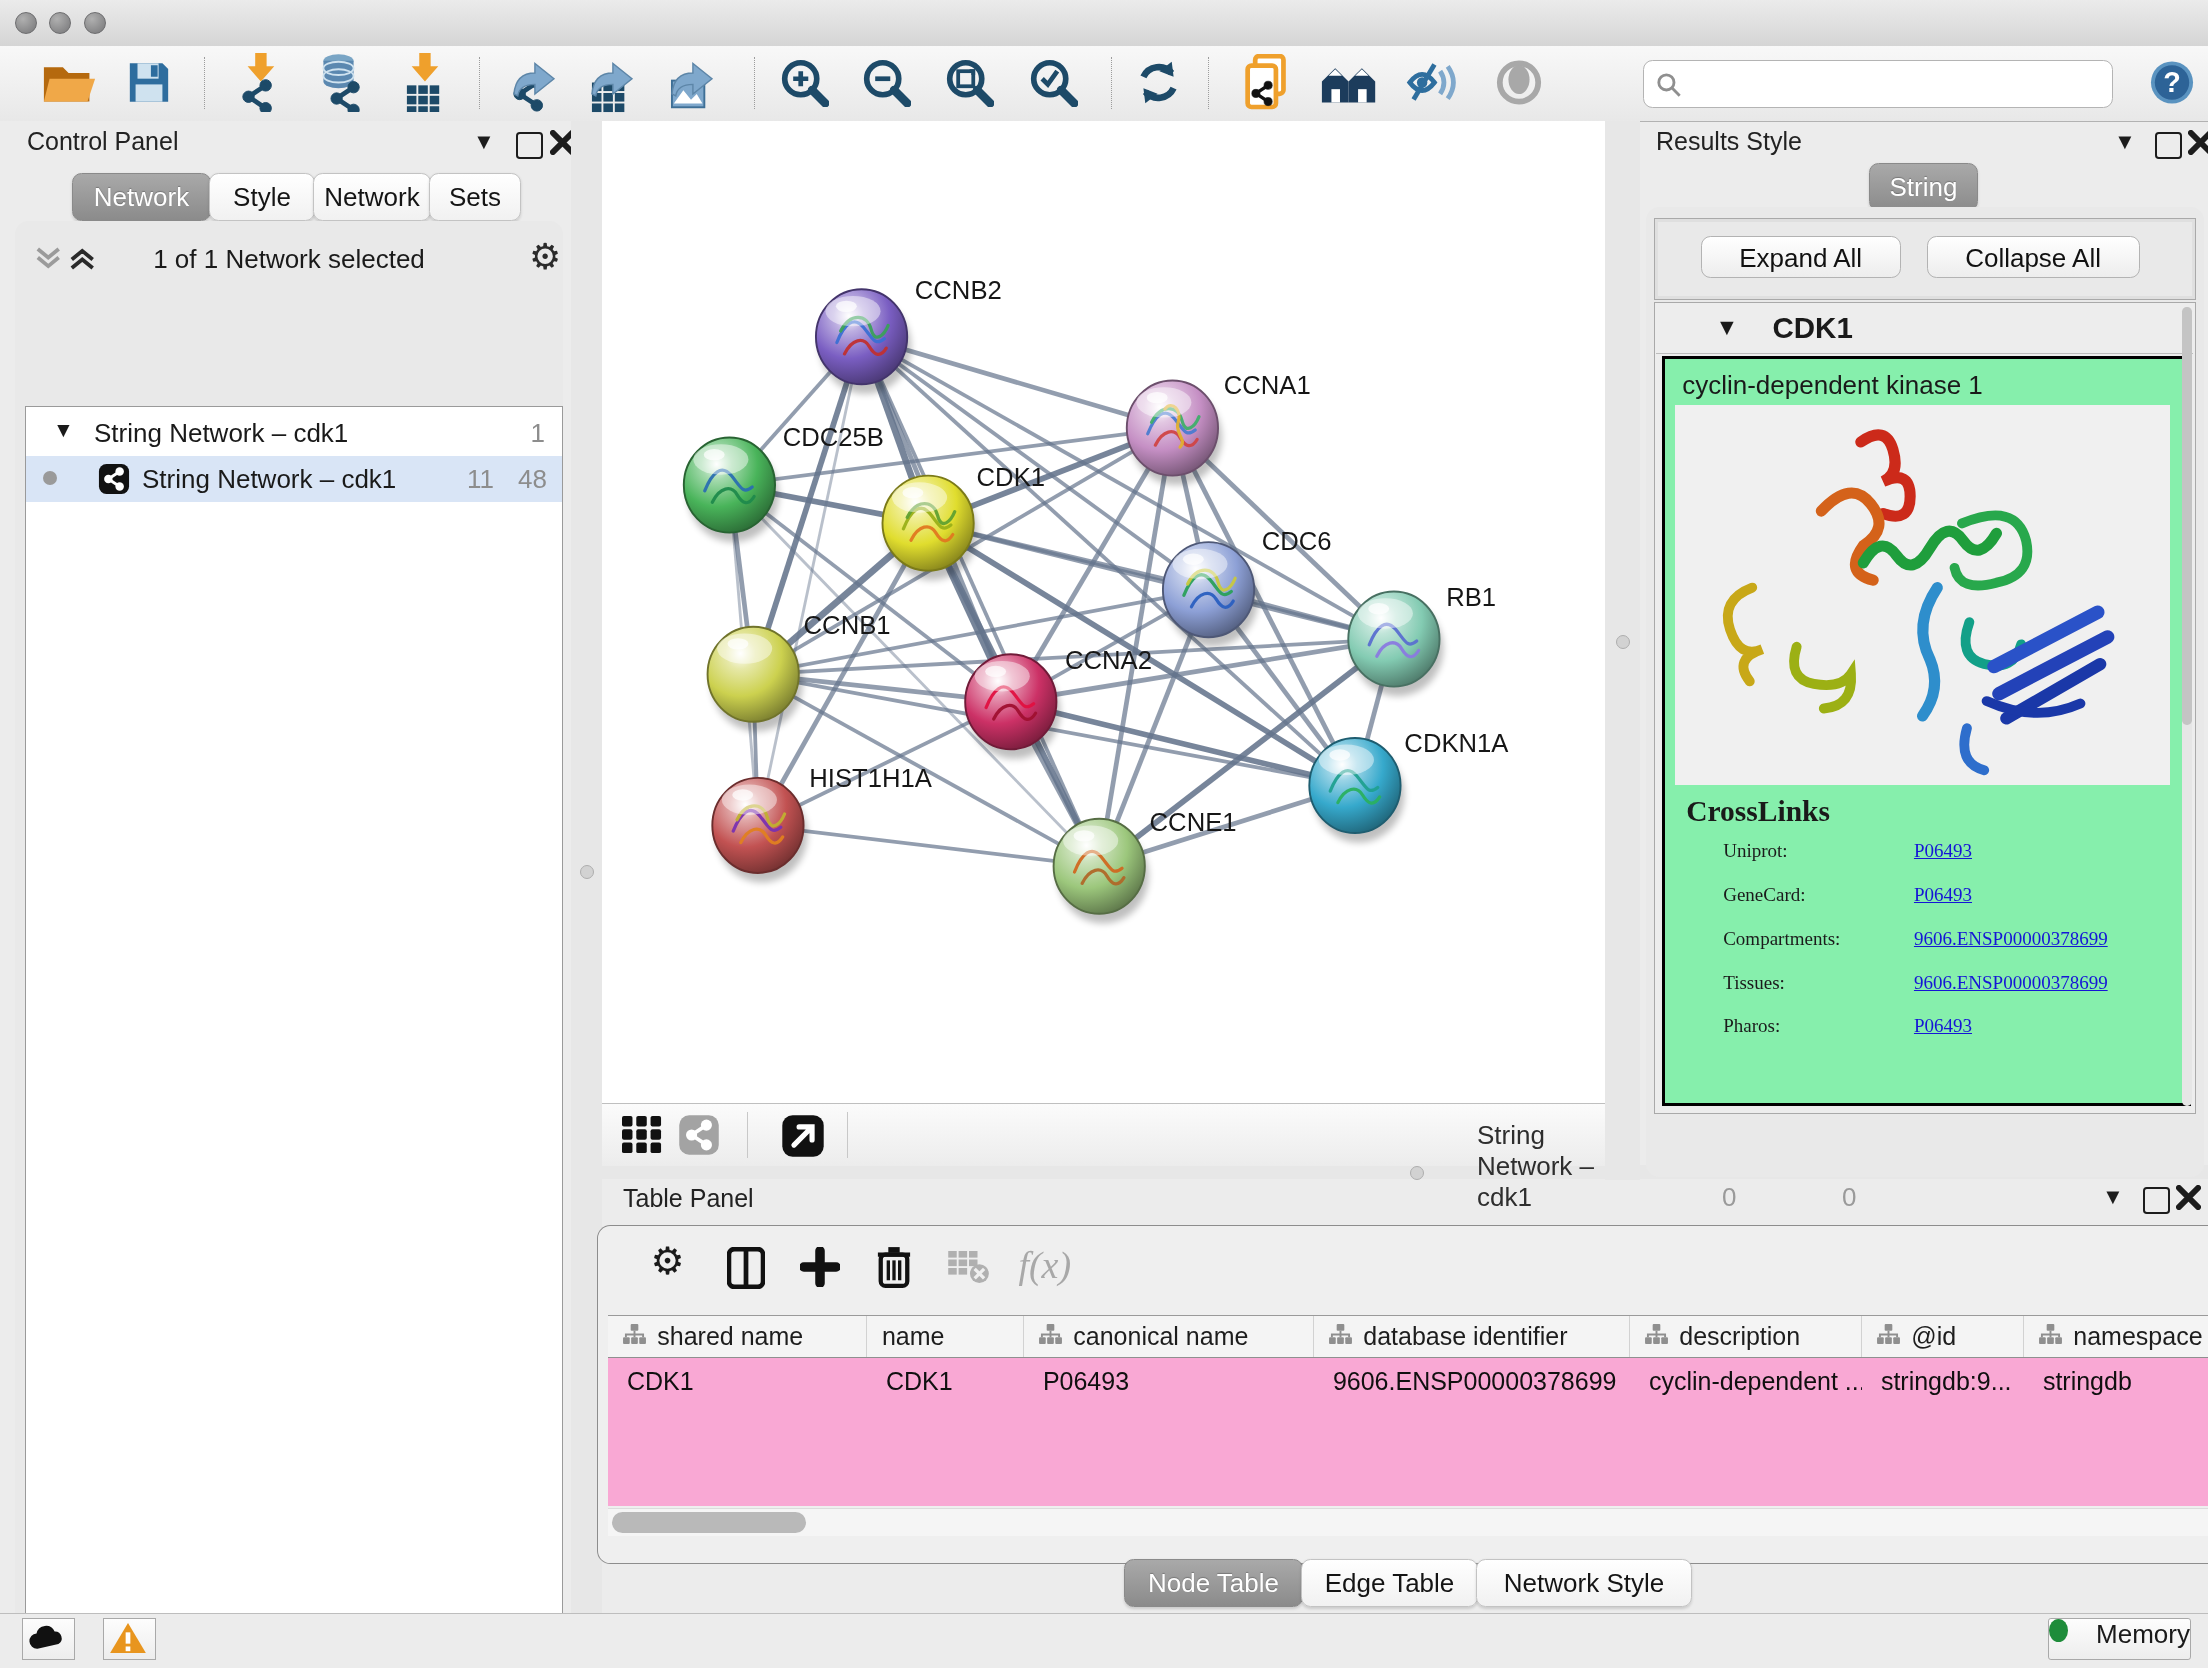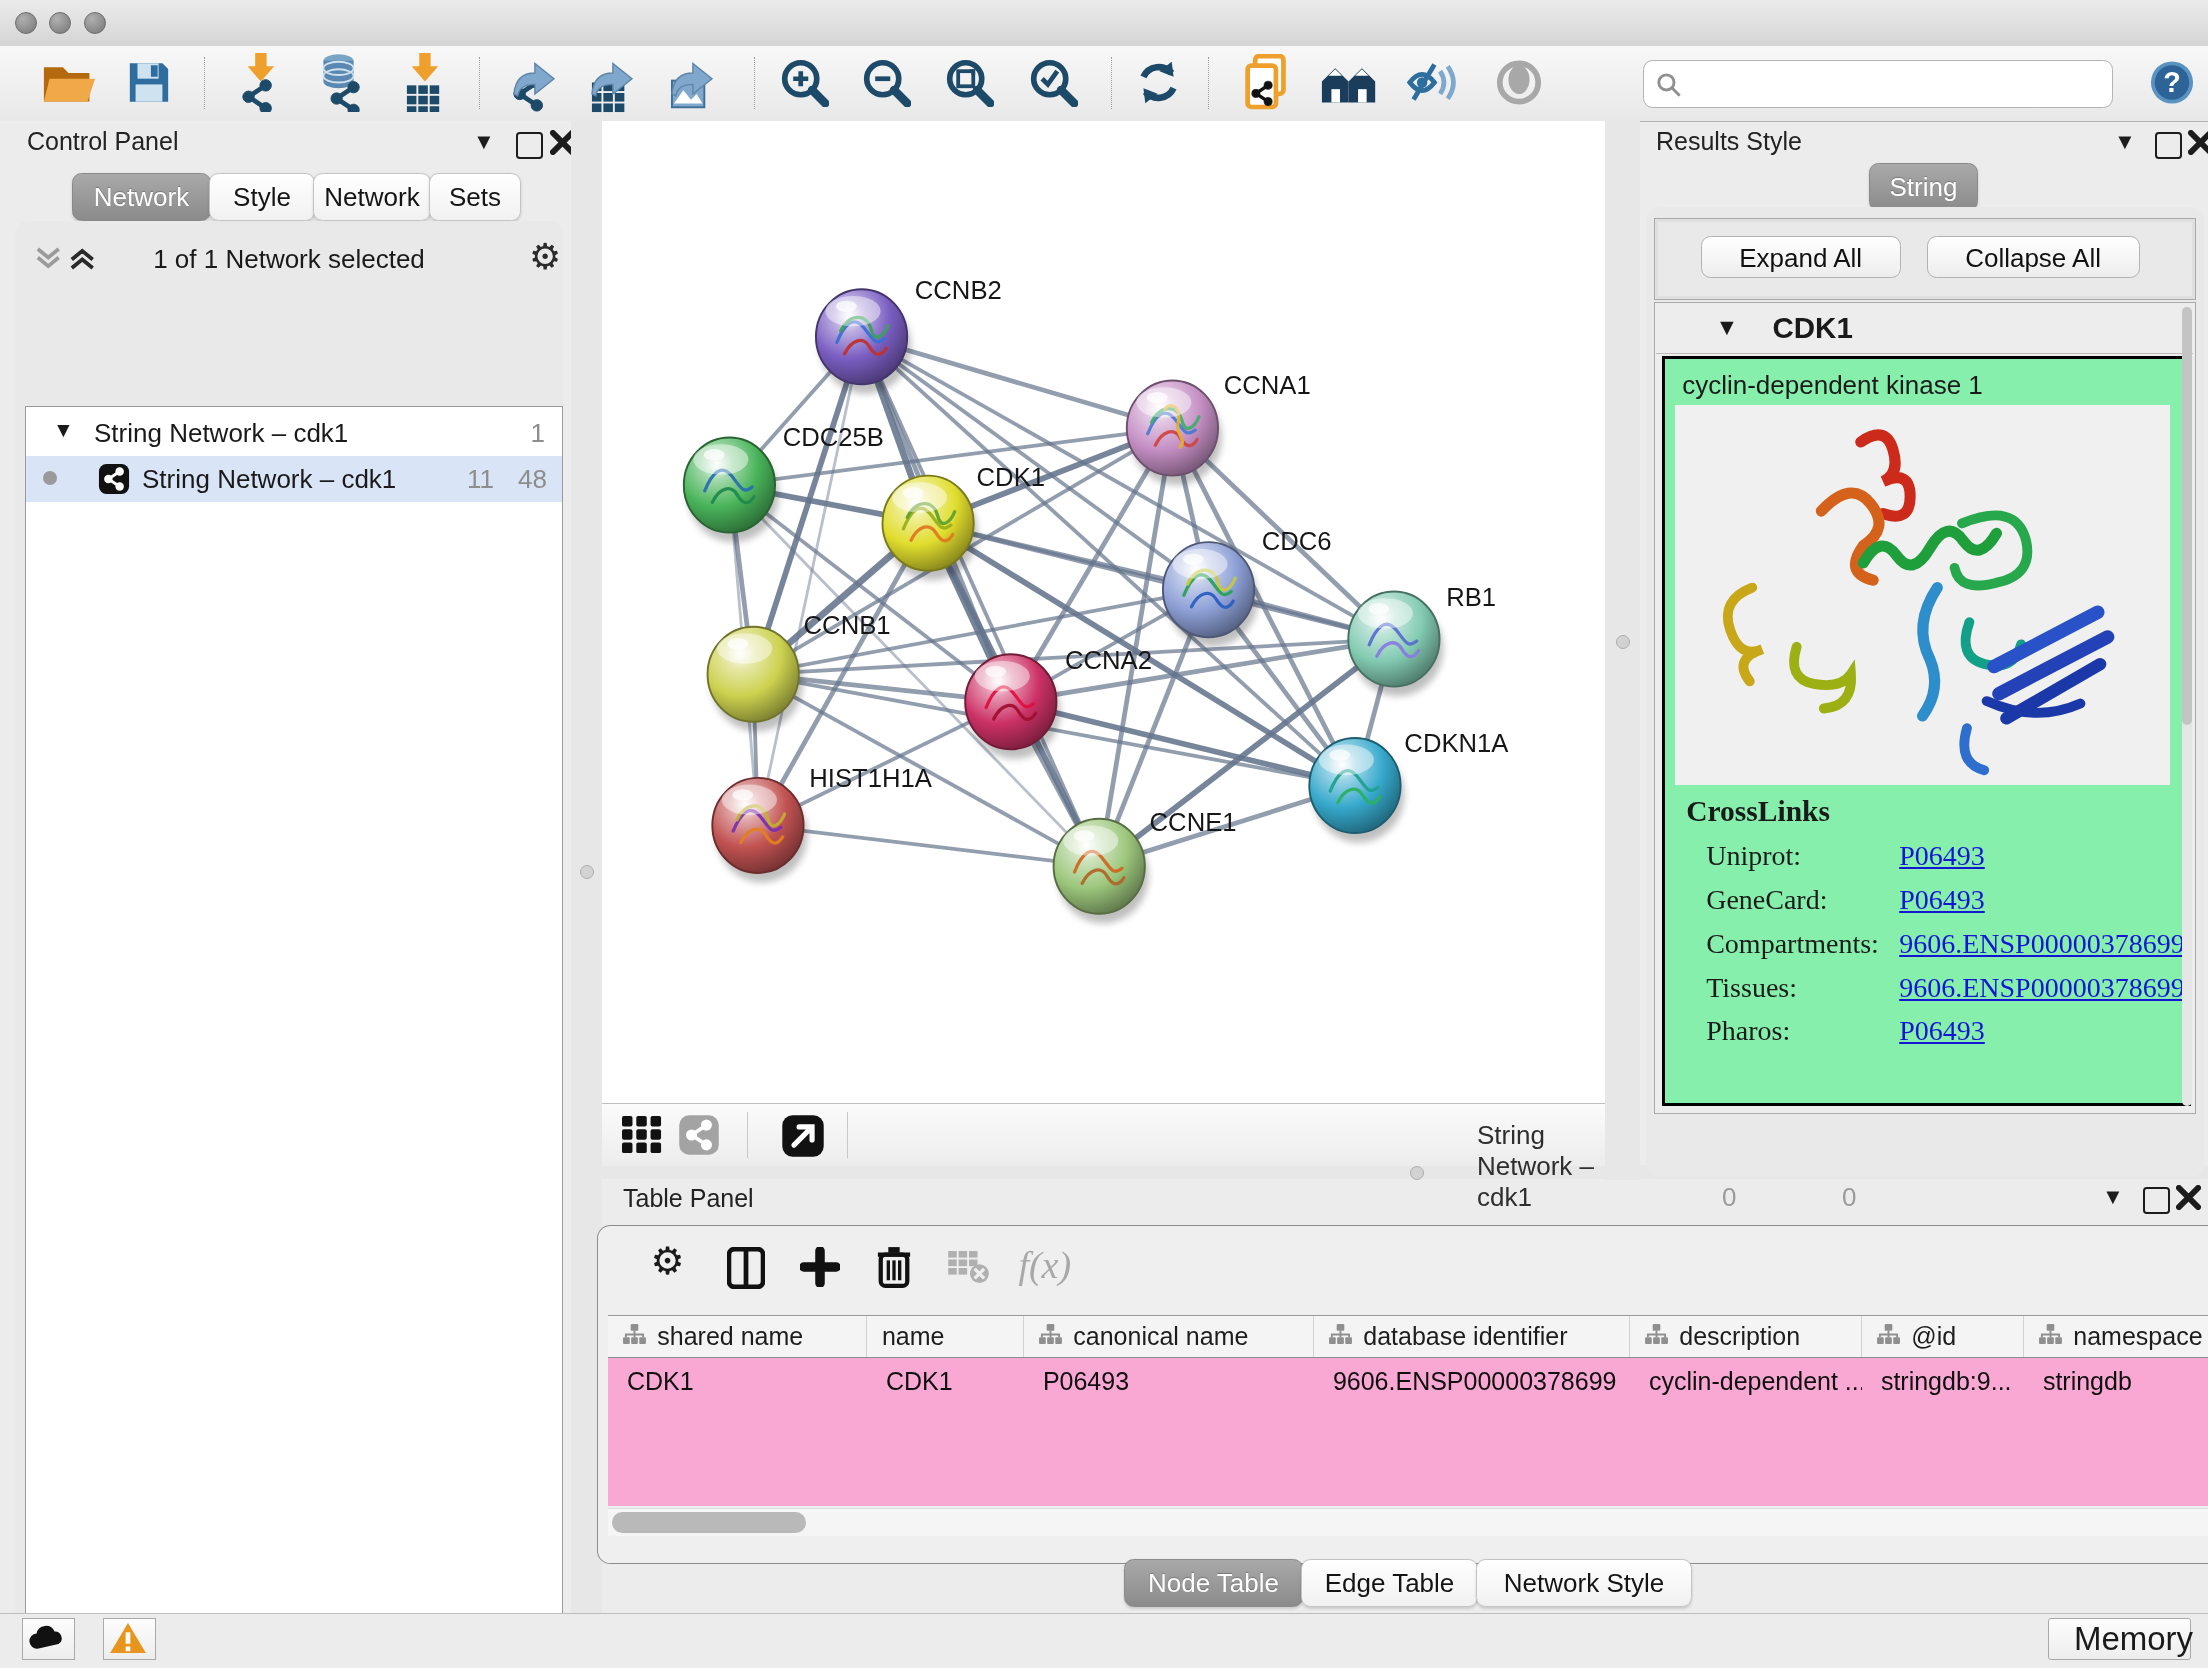--- a/index.html
+++ b/index.html
@@ -44,41 +44,41 @@
   .split-dot{width:12.4px;height:12.4px;border-radius:50%;background:#d2d2d2;border:1px solid #aeaeae}
   
   #results-panel{left:1641px;top:121px;width:568px;height:1059px}
   #rp-container{left:1646px;top:207px;width:558px;height:970px;background:#e9e9e9;border-radius:13.3px}
   #rp-box1{left:7.6px;top:11.4px;width:540px;height:80px;border:1px solid #a9a9a9;box-shadow:inset 0 0 0 2.9px #dfdfdf;background:#e9e9e9}
   #rp-box2{left:7.6px;top:95px;width:540px;height:810px;border:1px solid #a9a9a9;background:#ededed}
   #rp-gene-head{position:absolute;left:1.9px;top:1.9px;right:1.9px;height:48px;border-bottom:1px solid #bdbdbd}
   #rp-gene-body{position:absolute;left:7.6px;top:53px;width:523px;height:744px;background:#86efac;border:3px solid #000000}
   #protein-img{position:absolute;left:9.5px;top:46px;width:495px;height:380px;background:#f0f0f0}
   .serif{font-family:"Liberation Serif",serif}
-  .xl-row{position:absolute;left:41px;font-size:28px;color:#1b1b1b}
+  .xl-row{position:absolute;left:58px;font-size:19px;color:#1b1b1b}
   .xl-label{display:inline-block;width:186px}
   .xl-link{color:#1515d6;text-decoration:underline}
   #rp-scroll{position:absolute;right:2.9px;top:3.8px;width:9.5px;height:799px;background:#e6e6e6;border-radius:4.8px}
   #rp-thumb{position:absolute;left:0;top:0;width:9.5px;height:418px;background:#c4c4c4;border-radius:4.8px}
   
   #table-panel{left:585px;top:1179px;width:1624px;height:434px}
   #tp-container{left:12.4px;top:46px;width:1611px;height:337px;background:#efefef;border-radius:13.3px;border:1.9px solid #8d8d8d;border-right:none;border-radius:13.3px 0 0 13.3px}
   .tp-tool{position:absolute;top:13.3px}
   #tbl{position:absolute;left:9.5px;top:89px;right:0;height:190px;background:#f9a8d4;border-top:1.9px solid #9a9a9a}
   .th-row{position:absolute;left:0;right:0;top:0;height:41px;background:#f4f4f4;border-bottom:1.9px solid #8f8f8f;display:flex}
   .th-cell{height:41px;line-height:41px;font-size:25px;color:#1d1d1d;border-right:1px solid #d2d2d2;box-sizing:border-box;padding-left:15px;display:flex;align-items:center;gap:11.4px;overflow:hidden;white-space:nowrap;flex:0 0 auto}
   .td-row{position:absolute;left:0;right:0;top:43px;height:44px;display:flex}
   .td-cell{height:44px;line-height:44px;font-size:25px;color:#101010;box-sizing:border-box;padding-left:19px;overflow:hidden;white-space:nowrap;flex:0 0 auto}
   #tbl-hscroll{position:absolute;left:9.5px;right:0;top:282px;height:27px;background:#f5f5f5;border-top:1px solid #dcdcdc}
   #tbl-hthumb{position:absolute;left:3.8px;top:2.9px;width:194px;height:21px;background:#b9b9b9;border-radius:10.5px}
   #tp-tabs .tab{top:0}
   
   #statusbar{left:0;top:1613px;width:2208px;height:55px;background:#ececec;border-top:1px solid #bdbdbd}
   .sb-btn{position:absolute;top:3.8px;height:40px;background:linear-gradient(#fdfdfd,#ededed);border:1.9px solid #a9a9a9}
-  #memory-btn{display:flex;align-items:center;gap:28px;justify-content:center;font-size:33px;border-radius:2.9px}
+  #memory-btn{display:flex;align-items:flex-start;gap:28px;justify-content:center;font-size:26px;border-radius:2.9px}
   #memory-dot{width:23px;height:23px;border-radius:50%;background:#1e8c3a}
 </style>
 </head>
 <body>
 
 <div id="titlebar" class="abs">
   <div class="abs tlight" style="left:15px"></div>
   <div class="abs tlight" style="left:49px"></div>
   <div class="abs tlight" style="left:84px"></div>
 </div>

